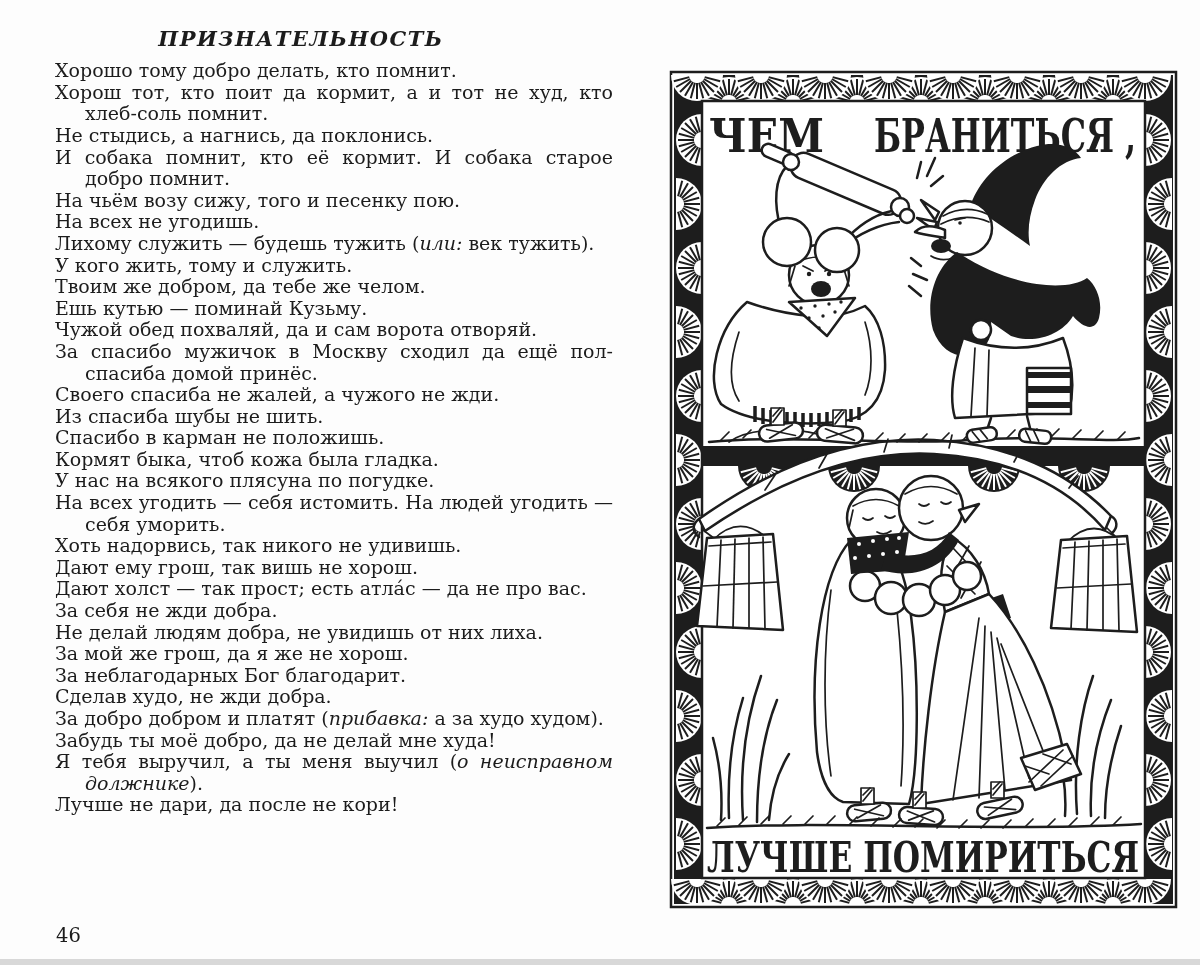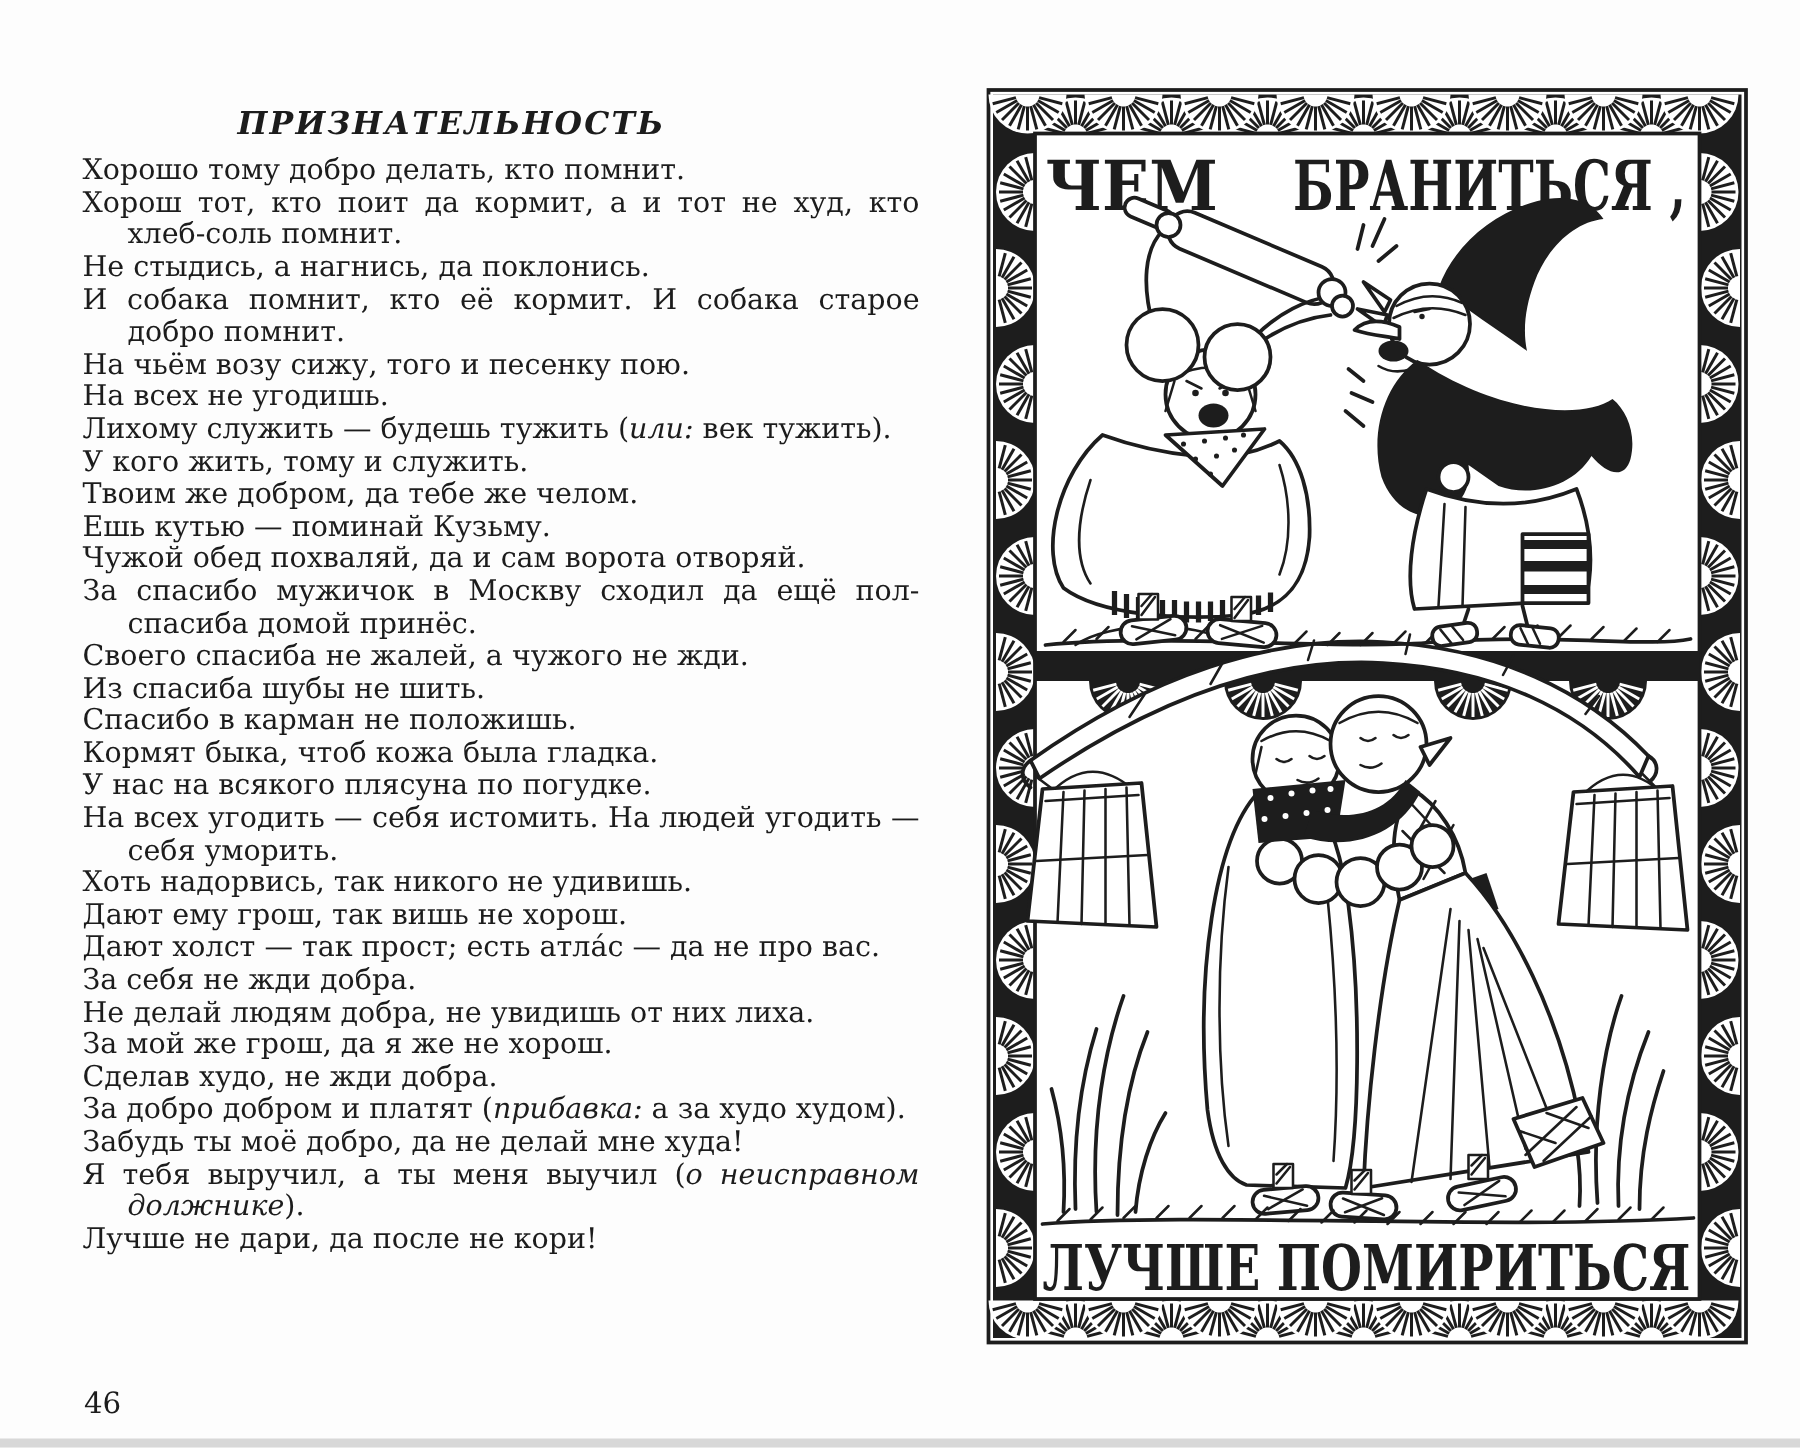--- a/index.html
+++ b/index.html
@@ -1,32 +1,32 @@
 <!DOCTYPE html>
 <html><head>
 <meta charset="utf-8">
 <style>
   html,body{margin:0;padding:0;}
   body{
     width:1200px;height:965px;background:#fdfdfd;position:relative;overflow:hidden;
     font-family:"DejaVu Serif","Liberation Serif",serif;color:#1c1c1c;
   }
   .page{position:relative;width:1200px;height:965px;}
-  .text-col{position:absolute;left:55px;top:26px;width:558px;margin-top:43px;}
+  .text-col{position:absolute;left:55px;top:26px;width:558px;}
   .title{
     font-style:italic;font-weight:bold;font-size:21px;line-height:1.2;
     letter-spacing:1.5px;text-align:center;margin:0 0 9px 0;width:492px;
   }
   .proverbs p{
     margin:0;font-size:19px;line-height:21.6px;
     padding-left:30px;text-indent:-30px;text-align:justify;
   }
   .proverbs em{font-style:italic;}
   .page-number{position:absolute;left:56px;top:891px;font-size:19.5px;margin-top:33px;}
-  .illustration{position:absolute;left:653px;top:54px;width:509px;height:839px;margin:4px;}
+  .illustration{position:absolute;left:653px;top:54px;width:509px;height:839px;margin:16px;}
   .illustration svg{display:block;}
   .scan-edge{position:absolute;left:0;bottom:0;width:1200px;height:6px;background:#d8d8d8;}
   
   .ink{stroke:#1d1d1d;fill:none;stroke-width:2.5;stroke-linecap:round;stroke-linejoin:round;}
   .thin{stroke-width:1.7;}
   .wfill{fill:#ffffff;}
   .dfill{fill:#1d1d1d;stroke:none;}
   .cap{font-family:"DejaVu Serif","Liberation Serif",serif;font-weight:bold;fill:#1d1d1d;}
 </style>
 </head>
@@ -54,20 +54,21 @@
         <p><span>Спасибо в карман не положишь.</span></p>
         <p><span>Кормят быка, чтоб кожа была гладка.</span></p>
         <p><span>У нас на всякого плясуна по погудке.</span></p>
         <p><span>На всех угодить — себя истомить. На людей угодить — себя уморить.</span></p>
         <p><span>Хоть надорвись, так никого не удивишь.</span></p>
         <p><span>Дают ему грош, так вишь не хорош.</span></p>
         <p><span>Дают холст — так прост; есть атла́с — да не про вас.</span></p>
         <p><span>За себя не жди добра.</span></p>
         <p><span>Не делай людям добра, не увидишь от них лиха.</span></p>
         <p><span>За мой же грош, да я же не хорош.</span></p>
+        <p><span>За неблагодарных Бог благодарит.</span></p>
         <p><span>Сделав худо, не жди добра.</span></p>
         <p><span>За добро добром и платят (</span><em>прибавка:</em><span> а за худо худом).</span></p>
         <p><span>Забудь ты моё добро, да не делай мне худа!</span></p>
         <p><span>Я тебя выручил, а ты меня выучил (</span><em>о неисправном должнике</em><span>).</span></p>
         <p><span>Лучше не дари, да после не кори!</span></p>
       </div>
   </section>
 
   <div class="page-number">46</div>
 

